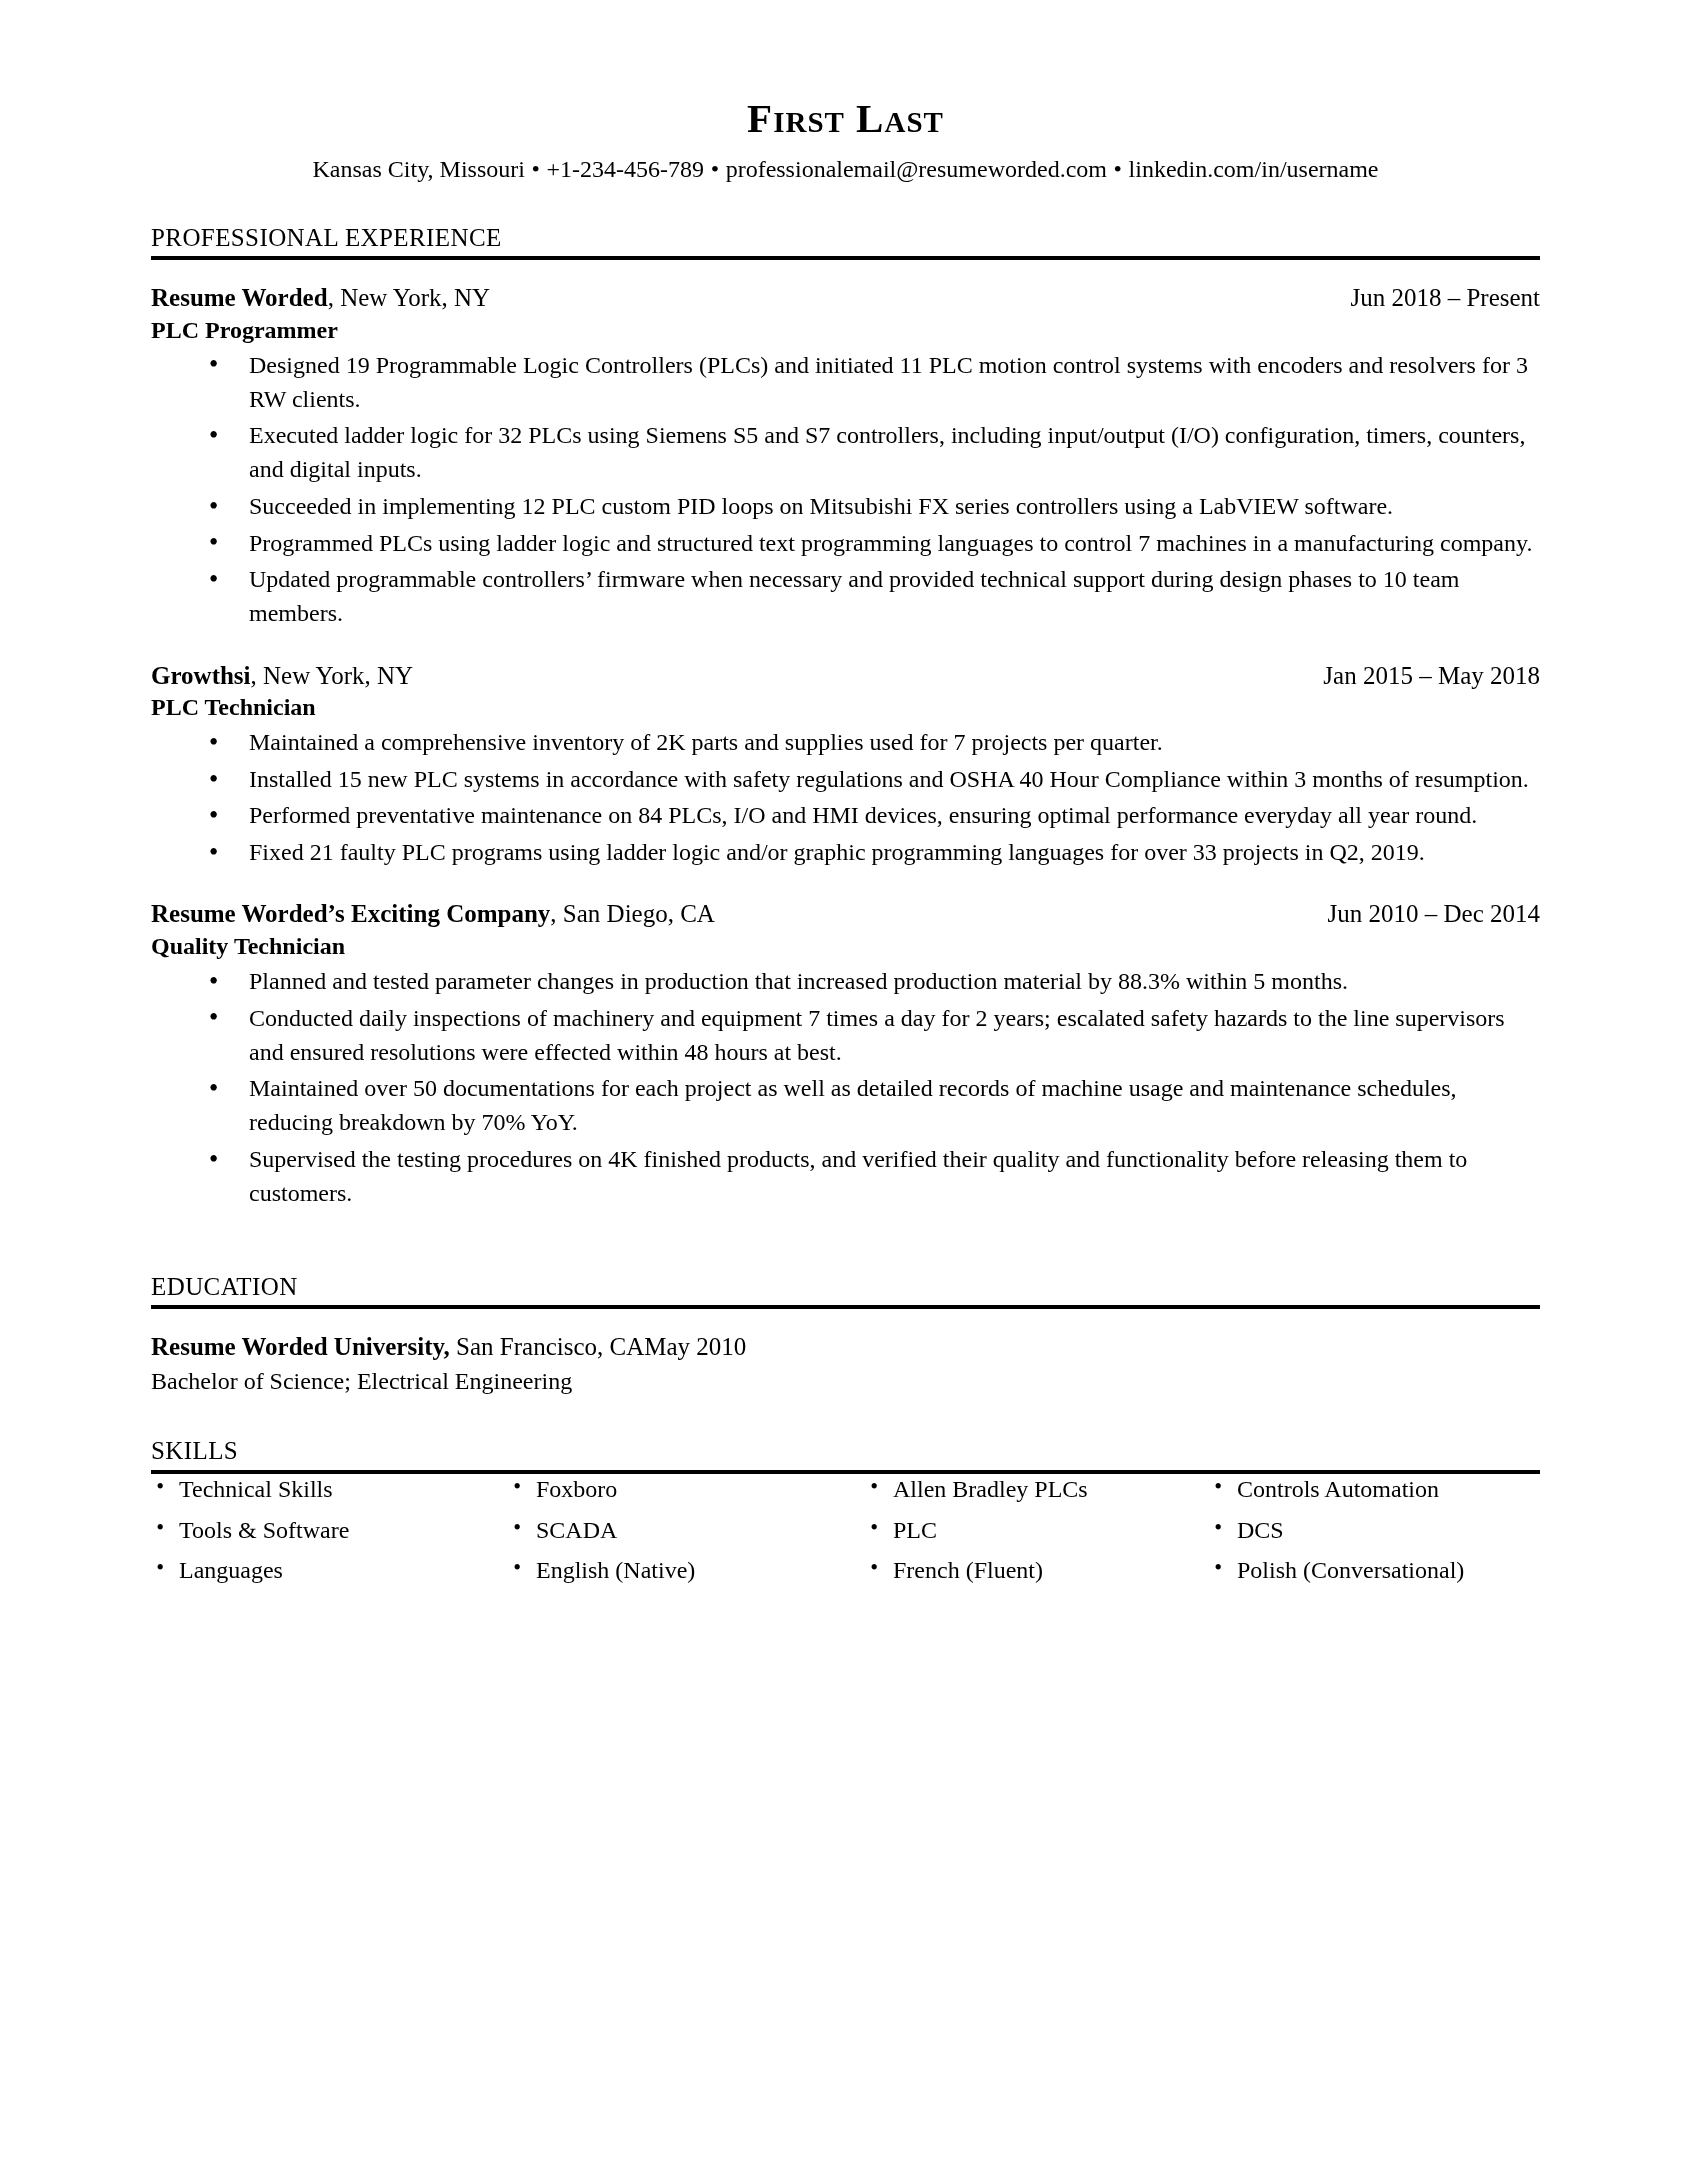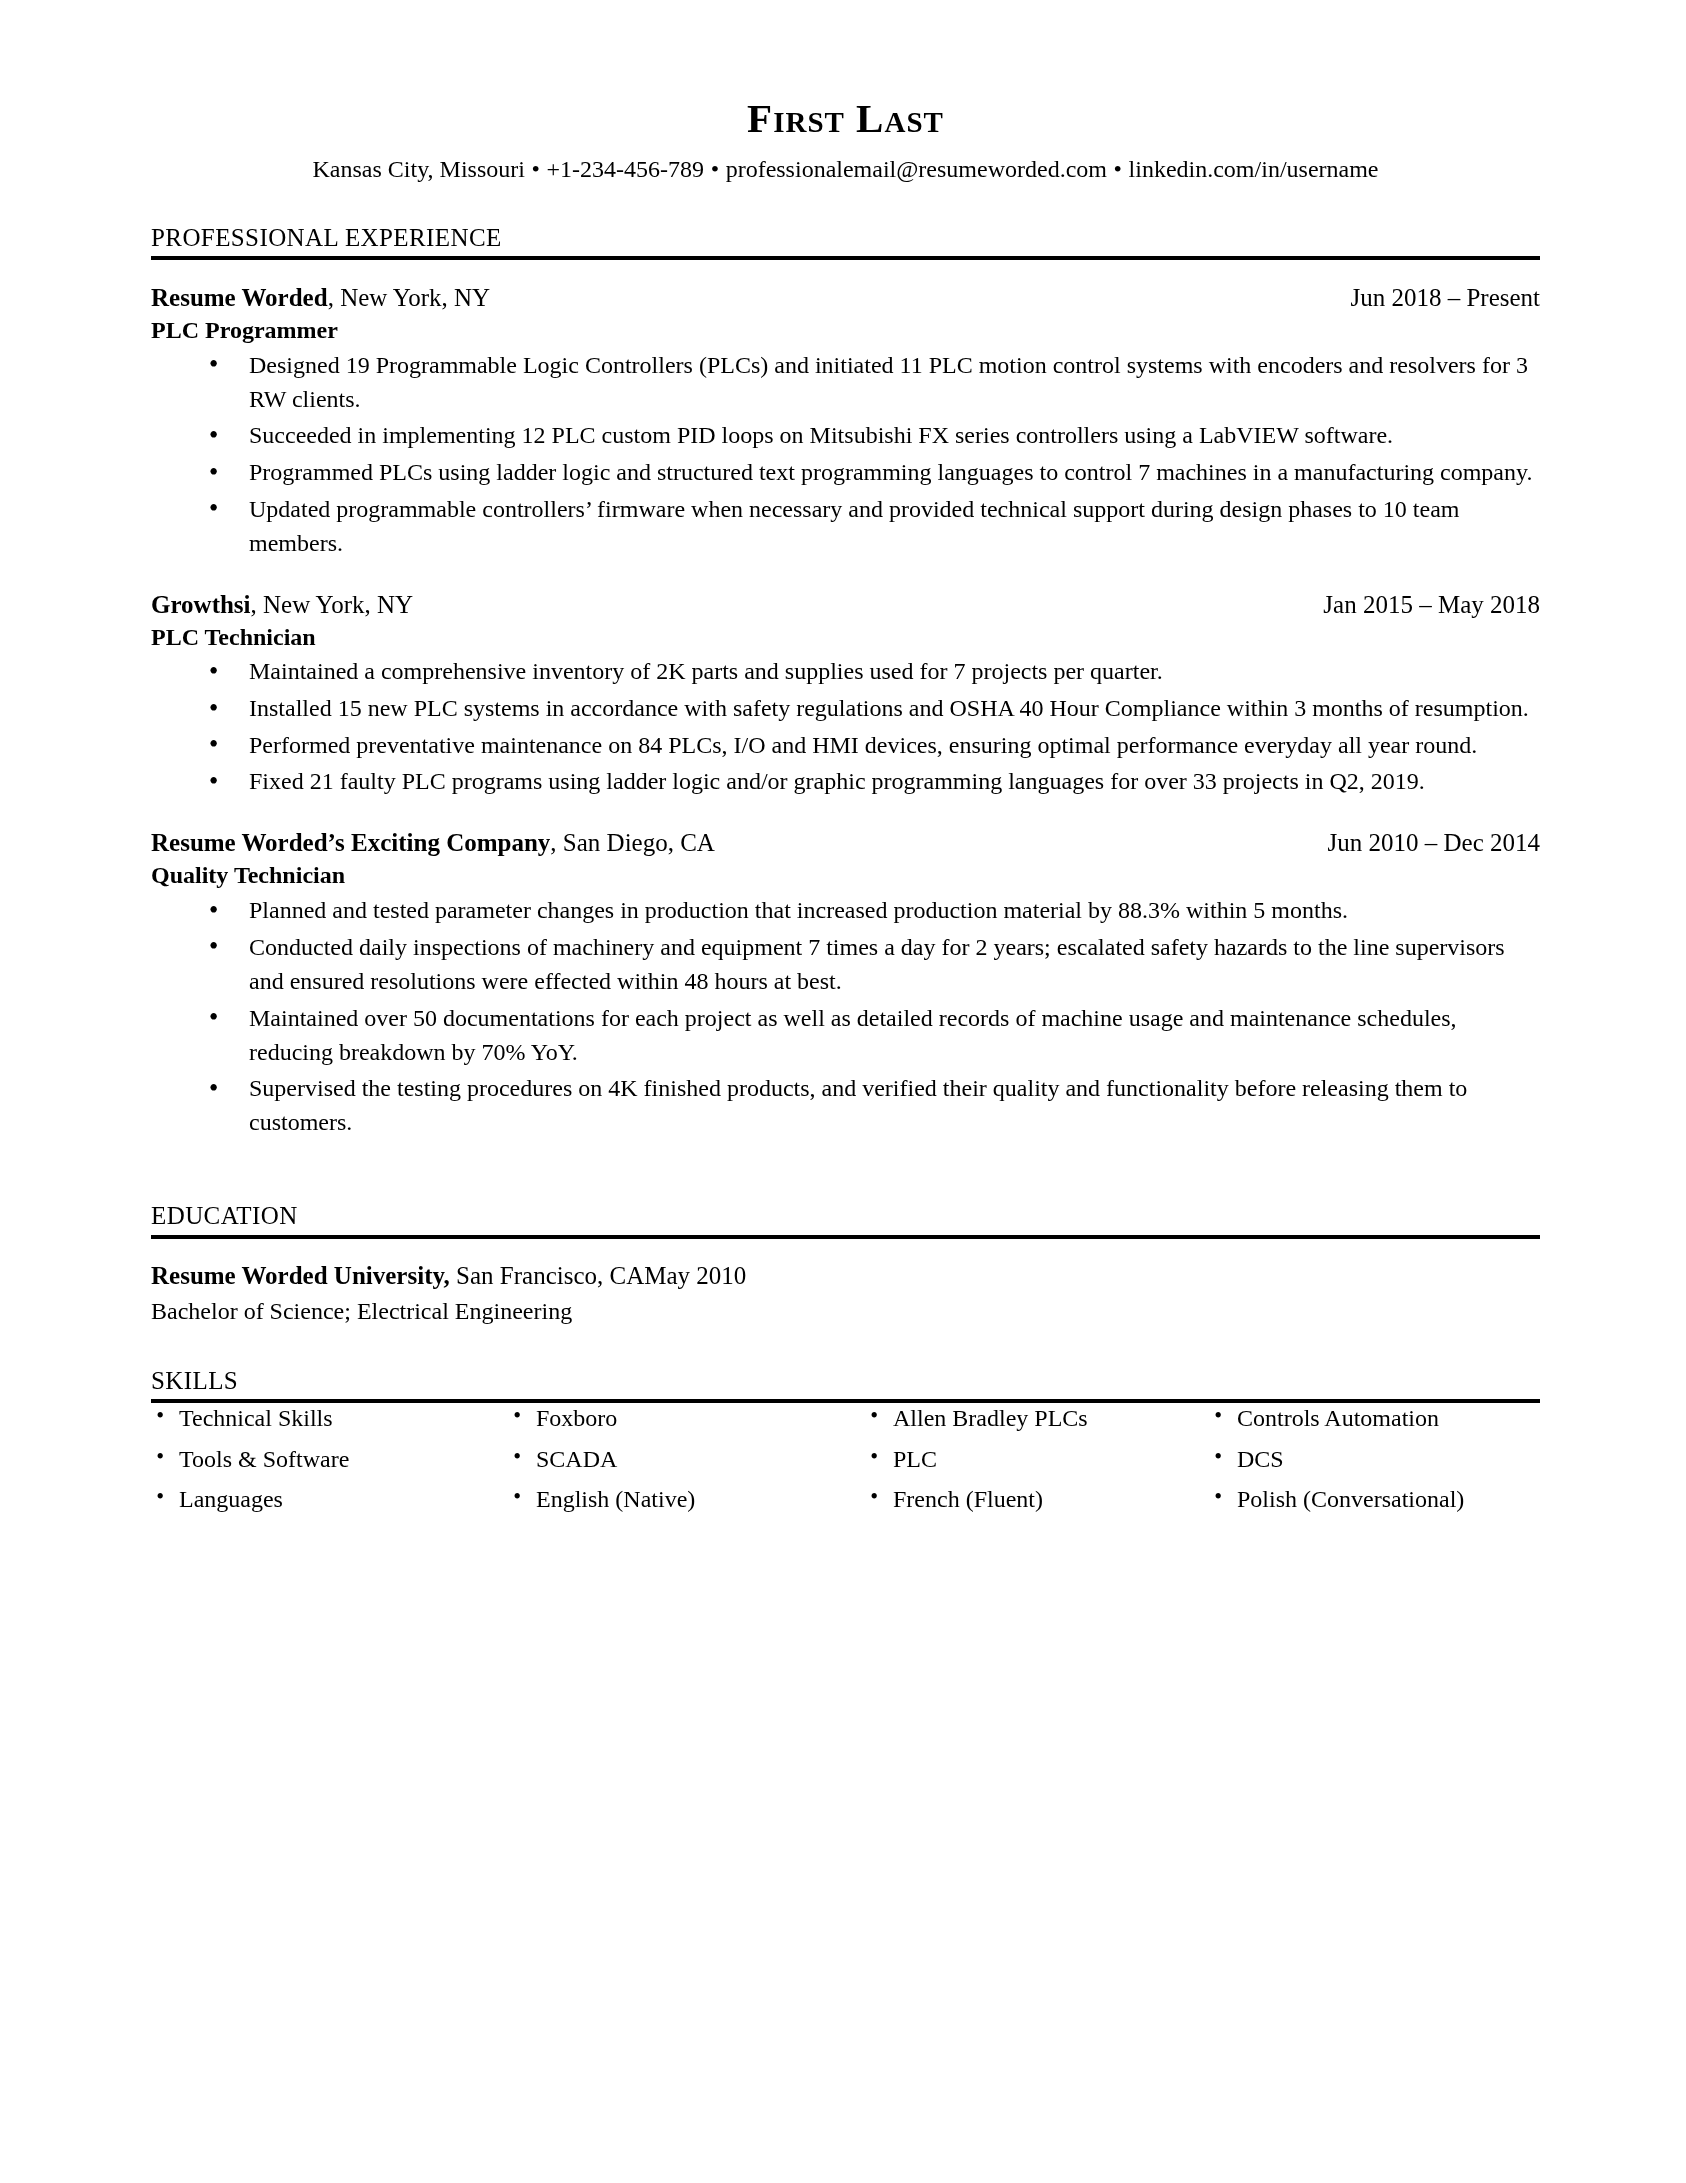--- a/index.html
+++ b/index.html
@@ -167,20 +167,21 @@
       <div class="spacer-md"></div>
 
       <div class="job">
         <div class="job-line">
           <div><span class="job-org">Resume Worded</span><span class="job-loc">, New York, NY</span></div>
           <div class="job-dates">Jun 2018 – Present</div>
         </div>
         <div class="job-title">PLC Programmer</div>
         <ul class="bullets">
           <li>Designed 19 Programmable Logic Controllers (PLCs) and initiated 11 PLC motion control systems with encoders and resolvers for 3 RW clients.</li>
+          <li>Executed ladder logic for 32 PLCs using Siemens S5 and S7 controllers, including input/output (I/O) configuration, timers, counters, and digital inputs.</li>
           <li>Succeeded in implementing 12 PLC custom PID loops on Mitsubishi FX series controllers using a LabVIEW software.</li>
           <li>Programmed PLCs using ladder logic and structured text programming languages to control 7 machines in a manufacturing company.</li>
           <li>Updated programmable controllers’ firmware when necessary and provided technical support during design phases to 10 team members.</li>
         </ul>
       </div>
 
       <div class="spacer-lg"></div>
 
       <div class="job">
         <div class="job-line">

